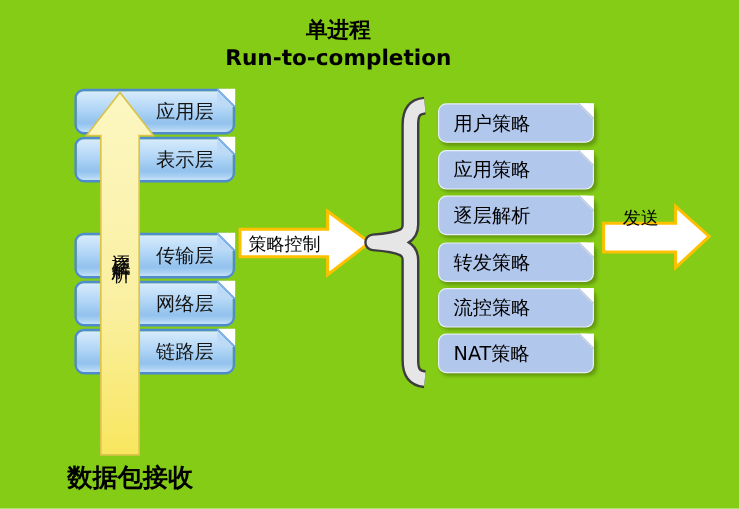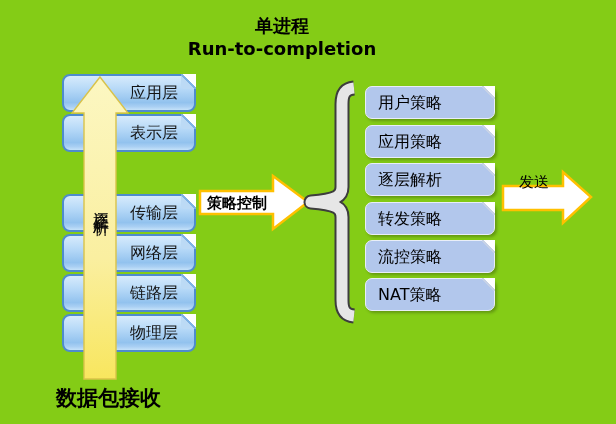--- a/index.html
+++ b/index.html
@@ -30,21 +30,21 @@
 
   .shapes{position:absolute;left:0;top:0;}
 
   
   .vlabel{position:absolute;left:90px;top:199px;writing-mode:vertical-rl;
           font-size:16px;letter-spacing:3px;color:#0a0a0a;}
 
   .bottom-label{position:absolute;left:56px;top:384px;font-size:21px;font-weight:bold;color:#000;}
 
   .arrow-label{position:absolute;font-size:15px;color:#000;text-align:center;}
-  .arrow-label.mid{left:201px;top:193px;width:72px;height:20px;line-height:20px;font-weight:bold;}
+  .arrow-label.mid{left:201px;top:193px;width:72px;height:20px;line-height:20px;}
   .arrow-label.send{left:505px;top:172px;width:58px;height:32px;line-height:20px;}
 </style>
 </head>
 <body>
 
 <div class="canvas">
 
   <div class="title">
     <div>单进程</div>
     <div>Run-to-completion</div>
@@ -57,23 +57,20 @@
       <span class="lbl">表示层</span>
     </div>
   <div class="layer" style="top:194px">
       <span class="lbl">传输层</span>
     </div>
   <div class="layer" style="top:234px">
       <span class="lbl">网络层</span>
     </div>
   <div class="layer" style="top:274px">
       <span class="lbl">链路层</span>
-    </div>
-  <div class="layer" style="top:314px">
-      <span class="lbl">物理层</span>
     </div>
 
   <div class="policy" style="top:86px">
       <span class="lbl">用户策略</span>
     </div>
   <div class="policy" style="top:125px">
       <span class="lbl">应用策略</span>
     </div>
   <div class="policy" style="top:163px">
       <span class="lbl">逐层解析</span>

